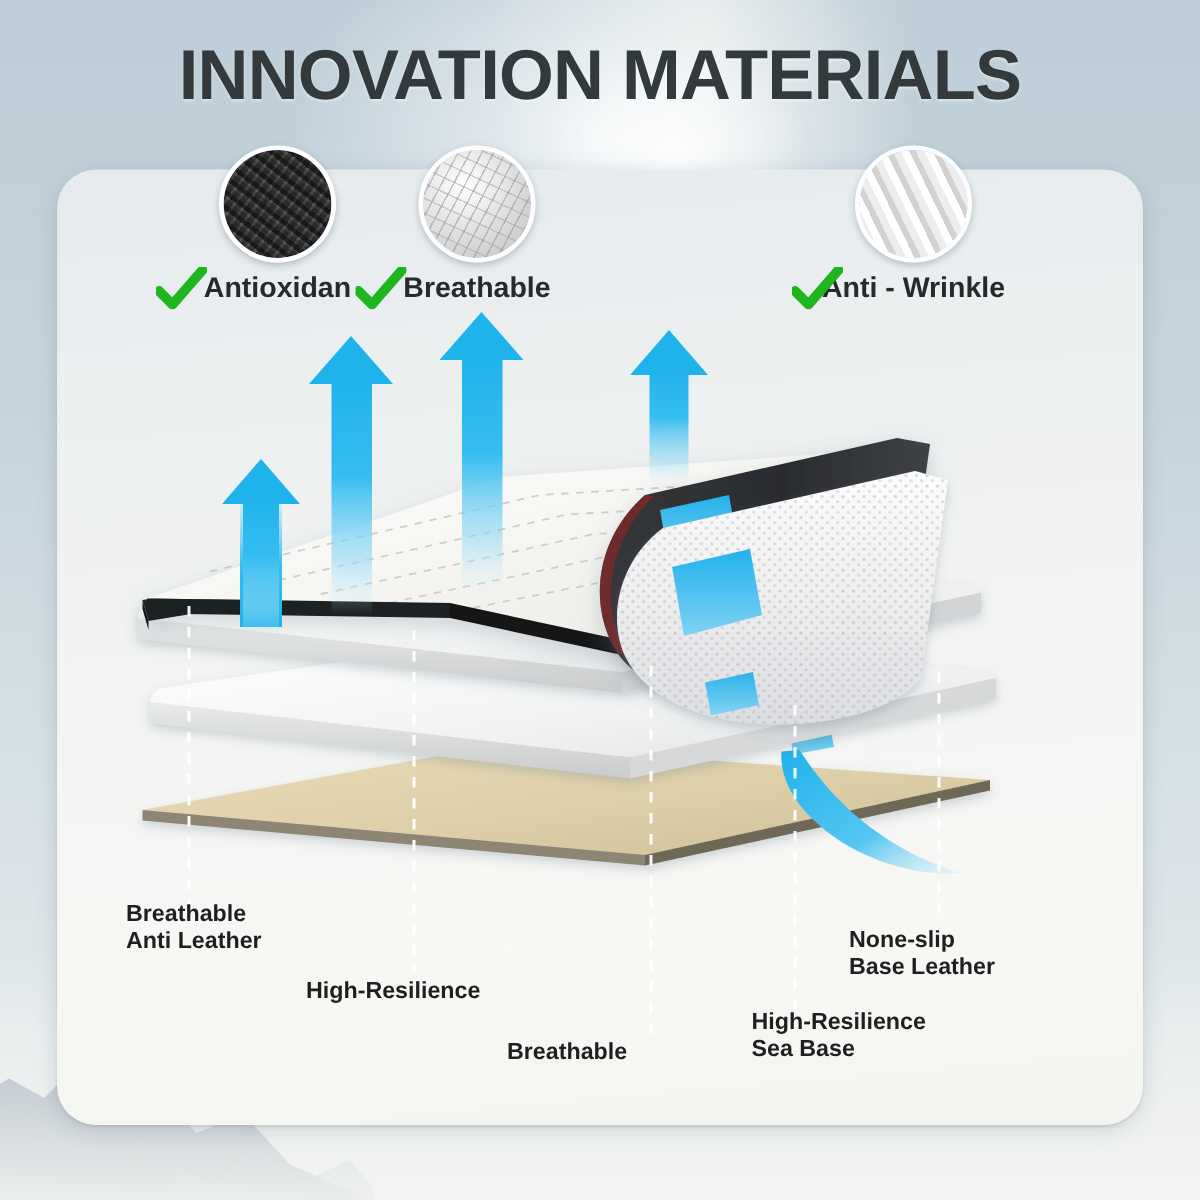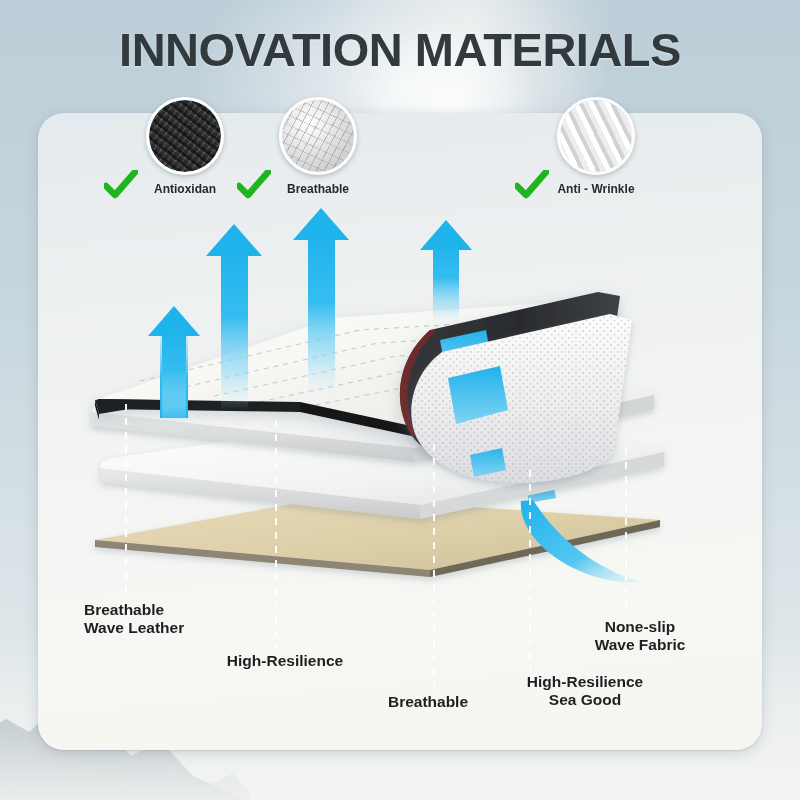--- a/index.html
+++ b/index.html
@@ -64,25 +64,25 @@
       repeating-linear-gradient(25deg, rgba(165,165,165,.5) 0 1px, rgba(255,255,255,0) 1px 9px),
       radial-gradient(circle at 38% 32%, #ffffff, #cfcfcf 75%, #b4b4b4 100%);}
   .tex-hand{background:
       repeating-linear-gradient(85deg, rgba(120,120,120,.4) 0 2px, rgba(255,255,255,0) 2px 9px),
       radial-gradient(circle at 50% 45%, #f4f4f4, #c9c9c9 70%, #a8a8a8 100%);}
   .tex-fold{background:
       repeating-linear-gradient(64deg, #ffffff 0 5px, #d2d2d2 5px 9px, #ededed 9px 14px),
       radial-gradient(circle at 40% 30%, #ffffff, #c2c2c2 100%);}
   .fc-shape{position:absolute;inset:0;}
   .check{position:absolute;left:-6px;bottom:-4px;width:34px;height:30px;}
-  .feat-label{margin-top:7px;font-size:12px;color:#27292b;font-weight:bold;white-space:nowrap;}
+  .feat-label{margin-top:7px;font-size:19px;color:#27292b;font-weight:bold;white-space:nowrap;}
 
   
   .blabel{position:absolute;font-size:15.5px;font-weight:bold;color:#1d1f21;line-height:1.18;}
-  .blabel.ctr{text-align:center;}
+  .blabel.ctr{text-align:left;}
 </style>
 </head>
 <body>
 
 <div id="bg">
   <div id="bg-cloud"></div>
   <div id="bg-rock"></div>
   <div id="bg-rock2"></div>
   <div id="bg-haze"></div>
 </div>
@@ -260,45 +260,45 @@
     <div class="feat-circle">
       <div class="fc-inner tex-mesh"></div>
     </div>
     <svg class="check" viewBox="0 0 34 30">
       <path d="M2,16 L11,25 L31,2" stroke="#1eb51e" stroke-width="6.5" fill="none" stroke-linecap="round" stroke-linejoin="round"></path>
     </svg>
     <div class="feat-label">Breathable</div>
   </div>
 
 
-  <div class="feat" style="left:521px;top:0">
+  <div class="feat" style="left:534px;top:0">
     <div class="feat-circle">
       <div class="fc-inner tex-fold"></div>
     </div>
     <svg class="check" viewBox="0 0 34 30">
       <path d="M2,16 L11,25 L31,2" stroke="#1eb51e" stroke-width="6.5" fill="none" stroke-linecap="round" stroke-linejoin="round"></path>
     </svg>
     <div class="feat-label">Anti - Wrinkle</div>
   </div>
 </div>
 
 <div class="blabel" style="left:84px;top:601px">
   <div>Breathable</div>
-  <div>Wave Leather</div>
+  <div>Anti Leather</div>
 </div>
 
 <div class="blabel ctr" style="left:204px;top:652px;width:162px">
   <div>High-Resilience</div>
 </div>
 
 <div class="blabel ctr" style="left:338px;top:693px;width:180px">
   <div>Breathable</div>
 </div>
 
 <div class="blabel ctr" style="left:501px;top:673px;width:168px">
   <div>High-Resilience</div>
-  <div>Sea Good</div>
+  <div>Sea Base</div>
 </div>
 
 <div class="blabel ctr" style="left:566px;top:618px;width:148px">
   <div>None-slip</div>
-  <div>Wave Fabric</div>
+  <div>Base Leather</div>
 </div>
 
 </body></html>

